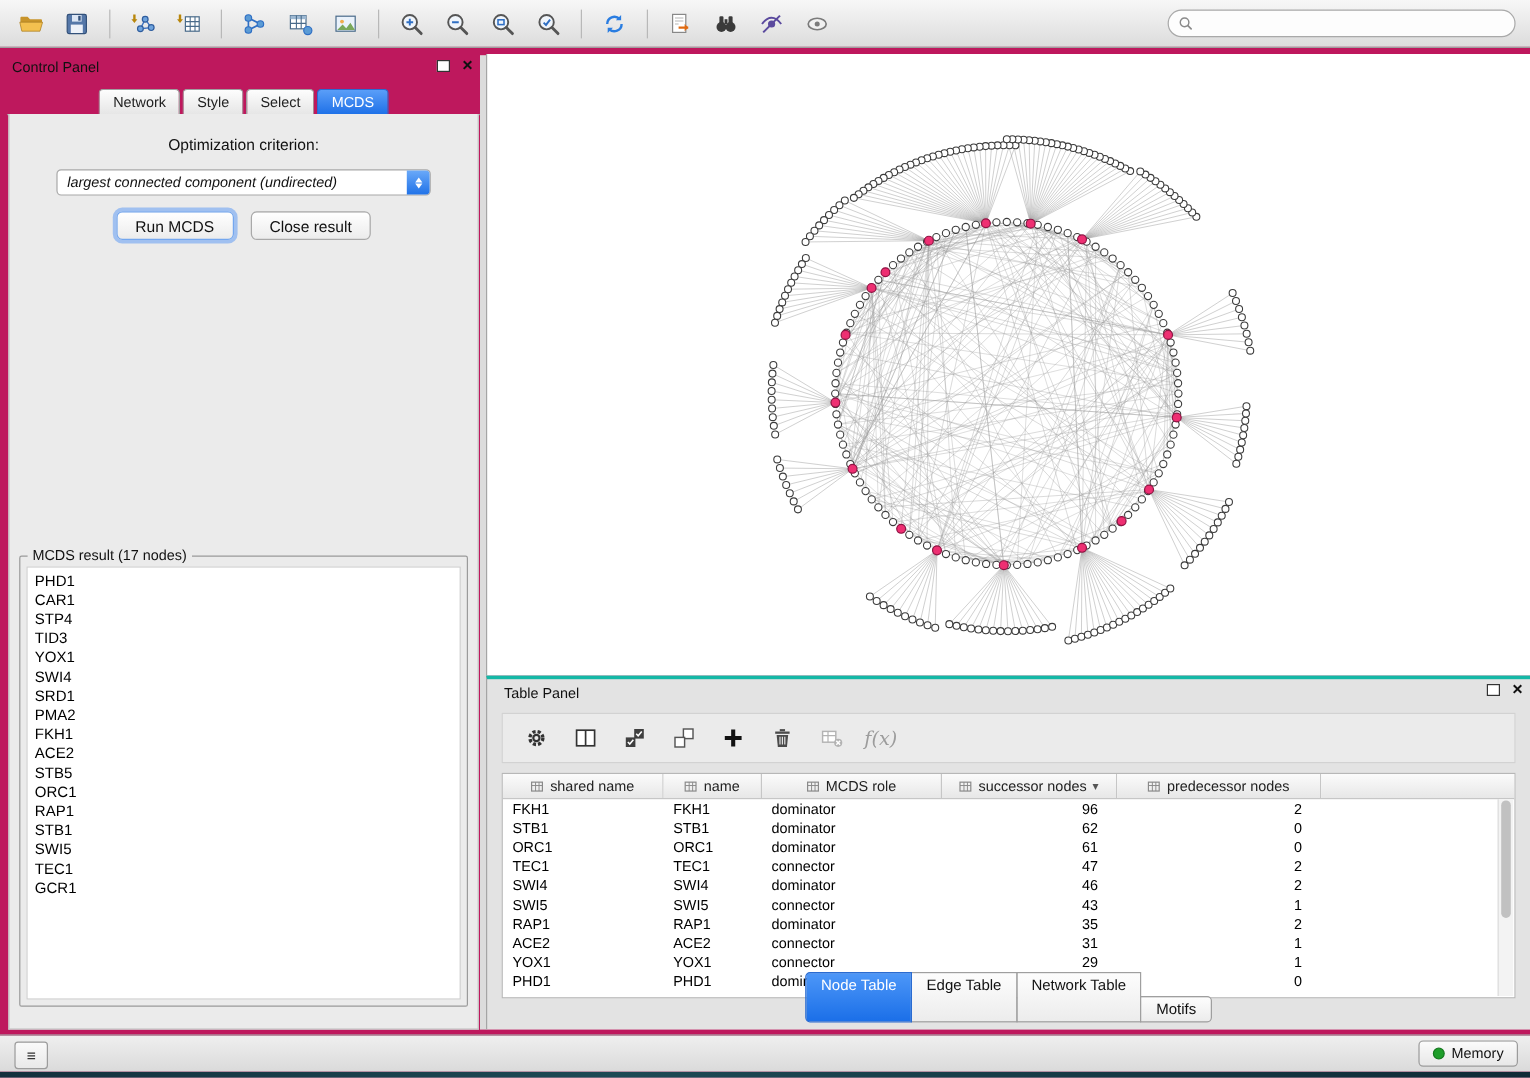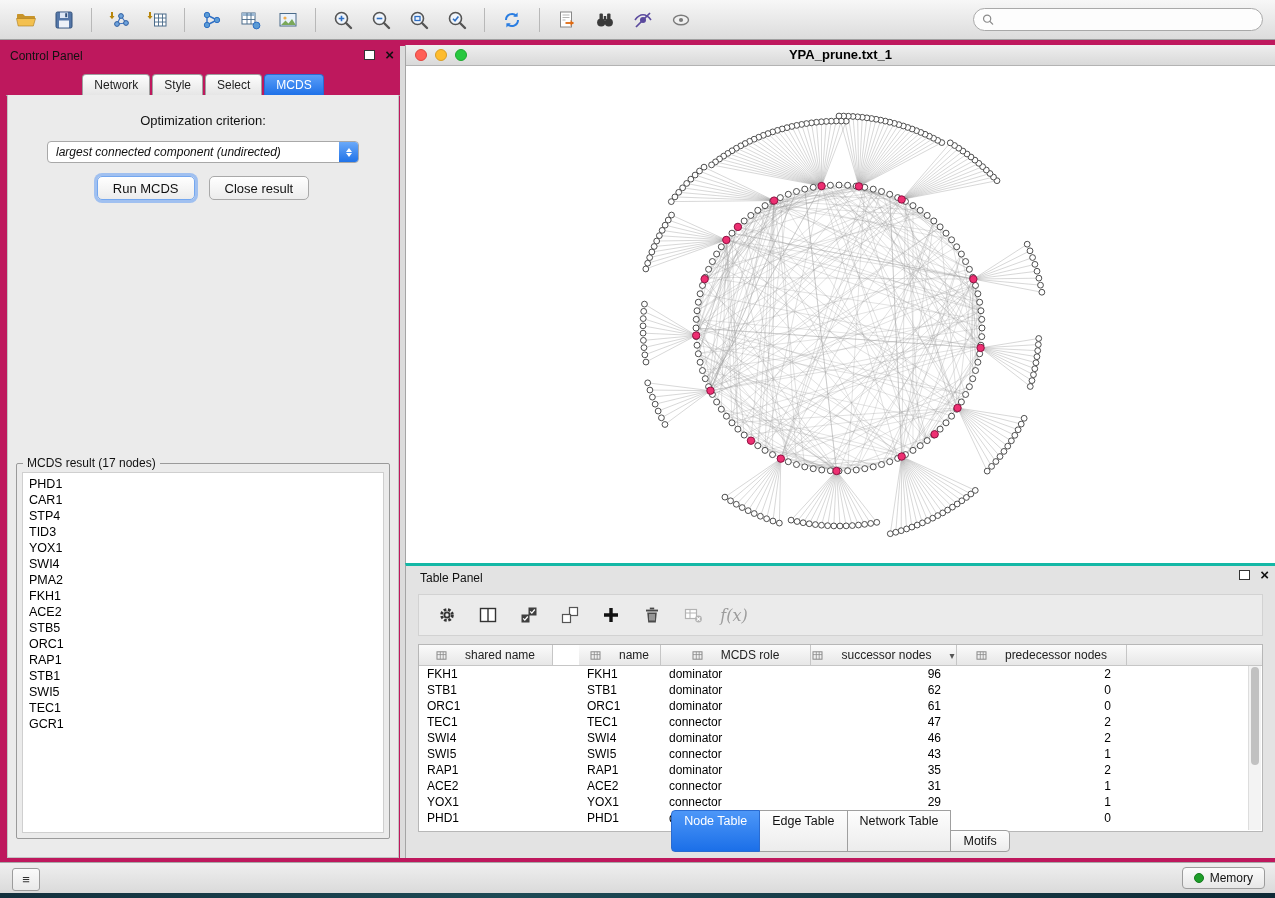--- a/index.html
+++ b/index.html
@@ -73,24 +73,24 @@
   .tp-header{position:relative;height:24px;}
   .tp-title{font-size:12px;color:#111;padding-left:14px;line-height:24px;}
   .tp-toolbar{position:absolute;left:12px;right:12px;top:28px;height:42px;background:#ebebeb;
     border:1px solid #d2d2d2;display:flex;align-items:center;gap:9px;padding-left:12px;box-sizing:border-box;}
   .ttb{width:32px;height:30px;display:flex;align-items:center;justify-content:center;}
   .fx{font-family:"DejaVu Serif",serif;font-style:italic;font-size:16px;color:#9c9c9c;}
   .tp-table{position:absolute;left:12px;right:12px;top:78px;height:188px;background:#fff;border:1px solid #b7b7b7;
     box-sizing:border-box;overflow:hidden;}
   .thead{display:flex;height:20px;border-bottom:1px solid #c6c6c6;}
   .th{position:relative;border-right:1px solid #c6c6c6;background:linear-gradient(#fbfbfb,#e7e7e7);
-    font-size:12px;color:#222;display:flex;align-items:center;justify-content:center;gap:18px;box-sizing:border-box;}
+    font-size:12px;color:#222;display:flex;align-items:center;justify-content:center;gap:5px;box-sizing:border-box;}
   .th .hgrid{width:11px;height:11px;flex:0 0 auto;}
   .sortchev{color:#555;font-size:10px;}
-  .c0{width:134px;} .c1{width:82px;margin-left:26px;} .c2{width:150px;} .c3{width:146px;} .c4{width:170px;}
+  .c0{width:134px;} .c1{width:82px;} .c2{width:150px;} .c3{width:146px;} .c4{width:170px;}
   .th.fill{flex:1;border-right:none;}
   .tbody{position:relative;}
   .trow{display:flex;height:16px;align-items:center;}
   .td{font-size:12px;color:#000;box-sizing:border-box;overflow:hidden;white-space:nowrap;}
   .td.c0,.td.c1,.td.c2{padding-left:8px;text-align:left;}
   .td.c3,.td.c4{text-align:right;padding-right:16px;}
   .vscroll{position:absolute;right:1px;top:21px;bottom:1px;width:12px;background:#f3f3f3;border-left:1px solid #ddd;}
   .vthumb{position:absolute;left:1.5px;top:1px;width:8px;height:98px;background:#c1c1c1;border-radius:5px;}
   .tp-tabs{position:absolute;left:0;right:0;bottom:6px;display:flex;justify-content:center;}
   .ttab{font-size:12.5px;padding:3px 12px;border:1px solid #9f9f9f;background:linear-gradient(#fdfdfd,#ececec);
@@ -280,46 +280,39 @@
       </div>
       <div class="mcds-fieldset">
         <div class="mcds-legend">MCDS result (17 nodes)</div>
         <div class="result-list">
             <div class="result-item">PHD1</div>
             <div class="result-item">CAR1</div>
             <div class="result-item">STP4</div>
             <div class="result-item">TID3</div>
             <div class="result-item">YOX1</div>
             <div class="result-item">SWI4</div>
+            <div class="result-item">SRD1</div>
             <div class="result-item">PMA2</div>
             <div class="result-item">FKH1</div>
             <div class="result-item">ACE2</div>
             <div class="result-item">STB5</div>
             <div class="result-item">ORC1</div>
             <div class="result-item">RAP1</div>
             <div class="result-item">STB1</div>
             <div class="result-item">SWI5</div>
             <div class="result-item">TEC1</div>
             <div class="result-item">GCR1</div>
           </div>
       </div>
     </div>
   </div>
 
   <div class="splitter"></div>
 
   <div class="network-frame">
-    <div class="net-titlebar">
-      <div class="traffic">
-        <div class="light red"></div>
-        <div class="light yellow"></div>
-        <div class="light green"></div>
-      </div>
-      <div class="net-title">YPA_prune.txt_1</div>
-    </div>
     <svg class="net-canvas" viewBox="0 0 870 497">
         <line x1="433" y1="120" x2="359.02069257259507" y2="140.62327806089303" stroke="#9a9a9a" stroke-width="0.55" opacity="0.5"></line>
         <line x1="571.8446798919255" y1="297.2221399931207" x2="569.5250839107221" y2="220.45706329870598" stroke="#9a9a9a" stroke-width="0.55" opacity="0.5"></line>
         <line x1="292.3423533065585" y1="288.7764704073885" x2="407.2235295926115" y2="403.6576466934415" stroke="#9a9a9a" stroke-width="0.55" opacity="0.5"></line>
         <line x1="559.620211668409" y1="329.4554136022589" x2="290" y2="263" stroke="#9a9a9a" stroke-width="0.55" opacity="0.5"></line>
         <line x1="290" y1="263" x2="398.7778600068792" y2="401.84467989192547" stroke="#9a9a9a" stroke-width="0.55" opacity="0.5"></line>
         <line x1="302.5983220231311" y1="321.68903117974423" x2="325.9629630115325" y2="357.8265401284337" stroke="#9a9a9a" stroke-width="0.55" opacity="0.5"></line>
         <line x1="299.29267729598564" y1="212.29150115291748" x2="575.7391042539344" y2="254.36587486861308" stroke="#9a9a9a" stroke-width="0.55" opacity="0.5"></line>
         <line x1="540.0370369884674" y1="357.82654012843375" x2="296.474916089278" y2="305.5429367012941" stroke="#9a9a9a" stroke-width="0.55" opacity="0.5"></line>
         <line x1="299.2926772959857" y1="313.70849884708264" x2="475.542936701294" y2="126.47491608927797" stroke="#9a9a9a" stroke-width="0.55" opacity="0.5"></line>

